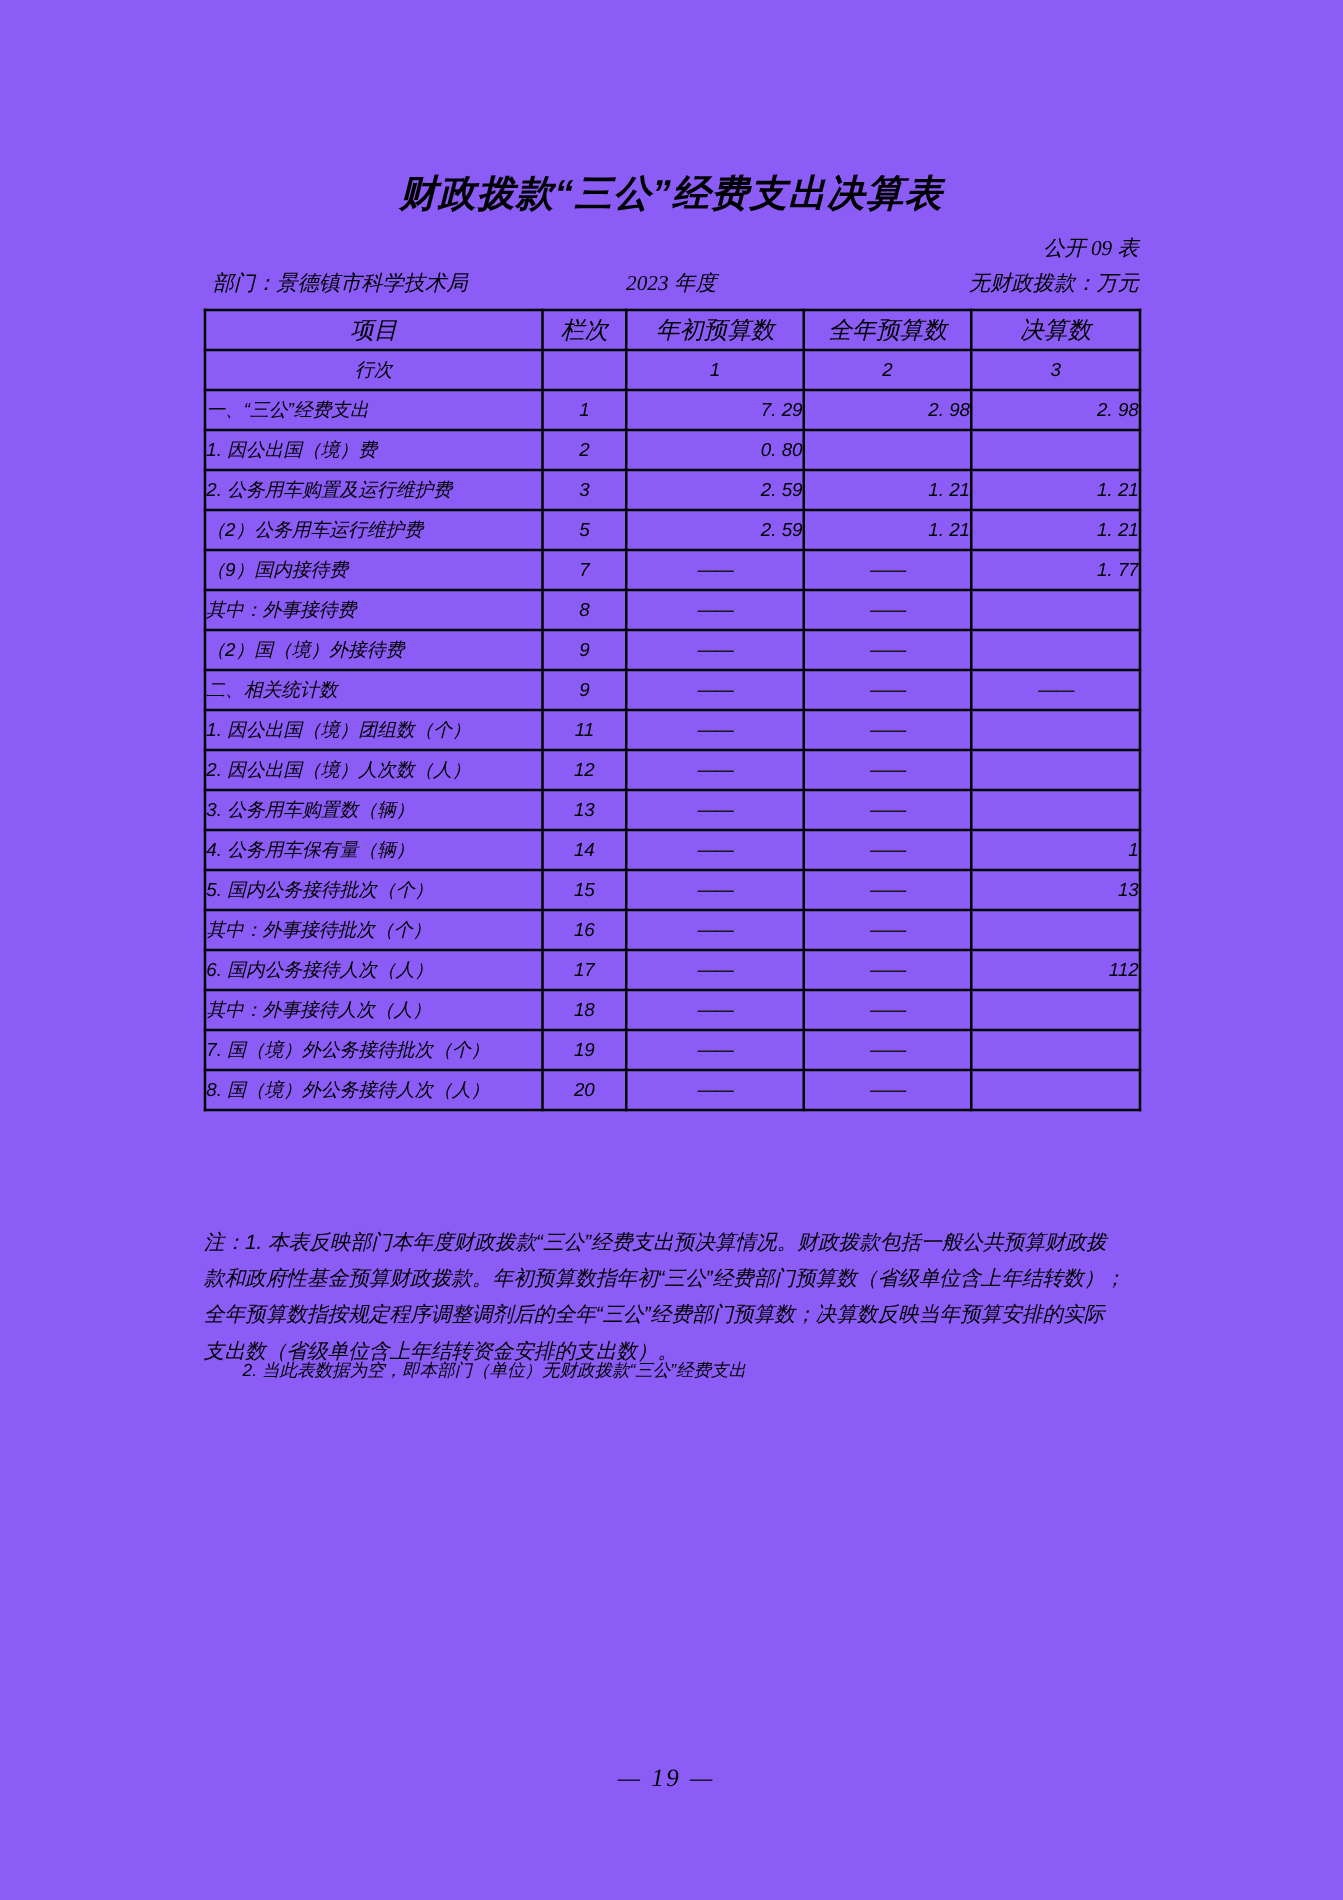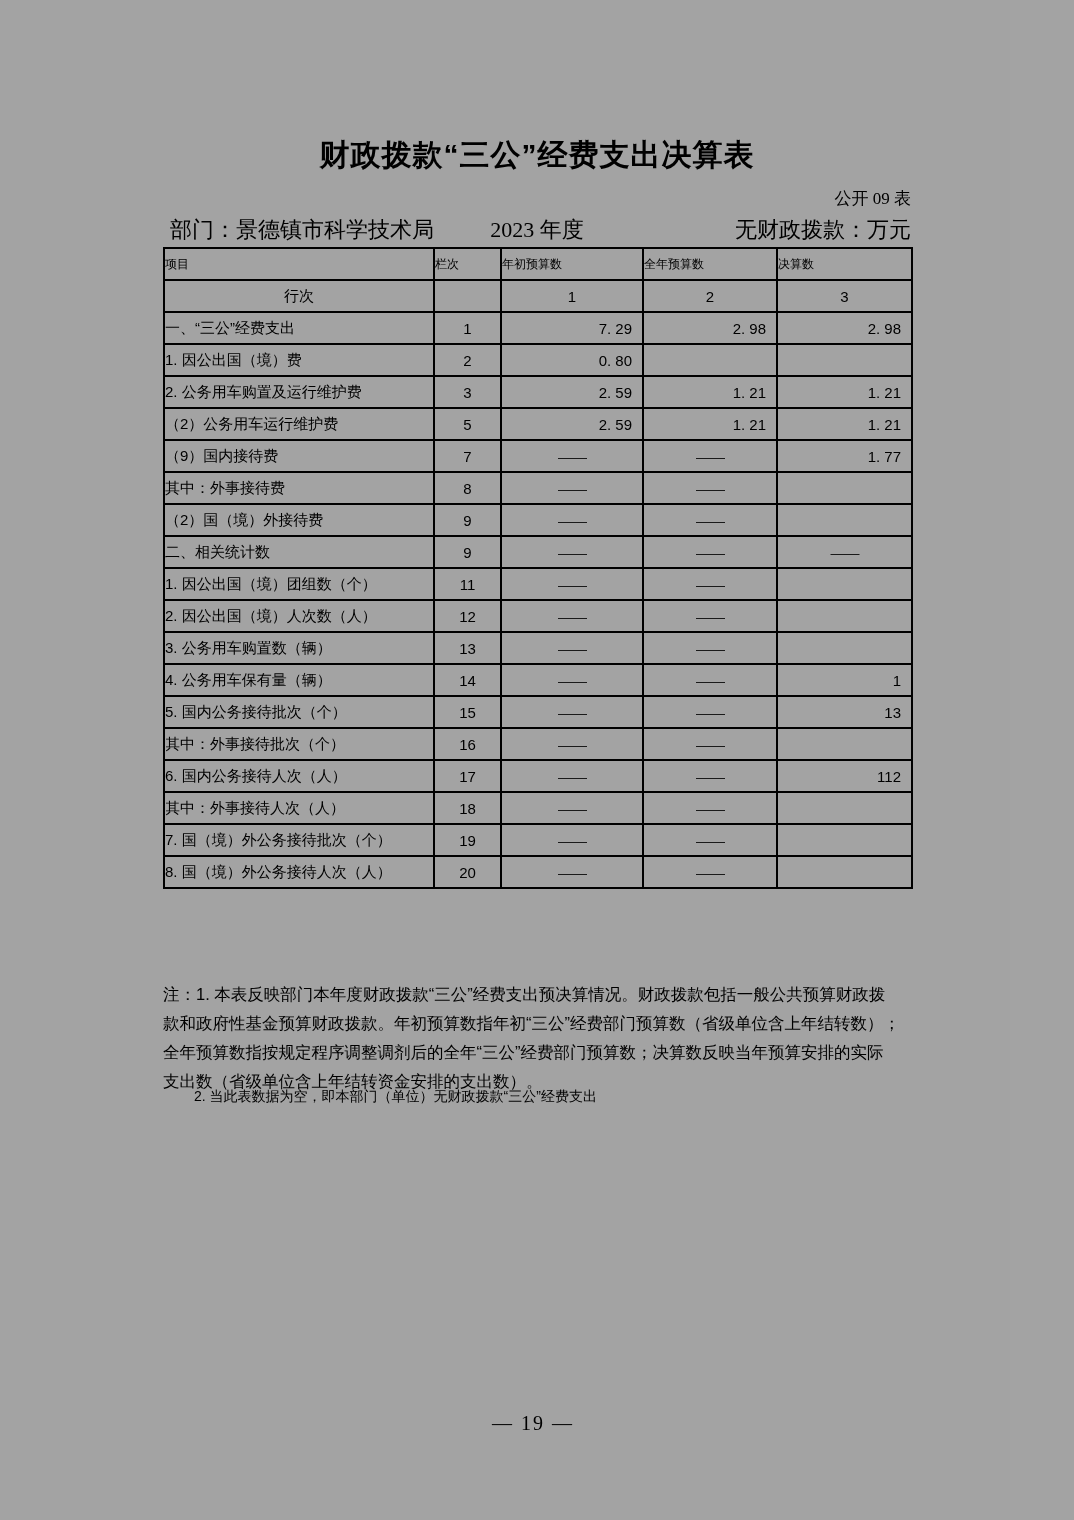--- a/index.html
+++ b/index.html
@@ -6,22 +6,23 @@
     margin: 0;
     padding: 0;
     background: #ffffff;
     font-family: "Liberation Sans", sans-serif;
     color: #000;
   }
   .page {
     position: relative;
     width: 1074px;
     height: 1520px;
-    background: #a3a3a3;
+    background: #8b5cf6;
     overflow: hidden;
+    font-style: italic;
   }
   .doc-title {
     position: absolute;
     top: 135px;
     left: 0;
     width: 1074px;
     text-align: center;
     font-size: 30px;
     font-weight: bold;
     letter-spacing: 1px;
@@ -34,21 +35,21 @@
     text-align: right;
     font-size: 17px;
     font-family: "Liberation Serif", serif;
   }
   .meta-line {
     position: absolute;
     top: 215px;
     left: 163px;
     width: 748px;
     height: 24px;
-    font-size: 22px;
+    font-size: 17px;
     font-family: "Liberation Serif", serif;
   }
   .meta-line .dept { position: absolute; left: 7px; top: 0; }
   .meta-line .year { position: absolute; left: 0; top: 0; width: 100%; text-align: center; }
   .meta-line .unit { position: absolute; right: 0; top: 0; }
 
   table.fiscal {
     position: absolute;
     top: 247px;
     left: 163px;
@@ -65,24 +66,24 @@
   table.fiscal th, table.fiscal td {
     border: 2px solid #000;
     font-size: 15px;
     font-weight: normal;
     padding: 0;
     height: 30px;
     vertical-align: middle;
     overflow: hidden;
     white-space: nowrap;
   }
-  table.fiscal th { text-align: left; font-size: 12px; }
+  table.fiscal th { text-align: center; font-size: 19px; }
   table.fiscal td.lbl    { text-align: left; }
   table.fiscal td.center { text-align: center; }
-  table.fiscal td.val    { text-align: right; padding-right: 10px; }
+  table.fiscal td.val    { text-align: right; }
   table.fiscal td.val.dash { text-align: center; padding-right: 0; letter-spacing: -1px; color: #1a1a1a; }
 
   td.ind0 { padding-left: 5px;  }
   td.ind1 { padding-left: 13px; }
   td.ind2 { padding-left: 30px; }
   td.ind2b{ padding-left: 39px; border-radius: 10px; }
   td.ind3 { padding-left: 79px; }
 
   .notes {
     position: absolute;

